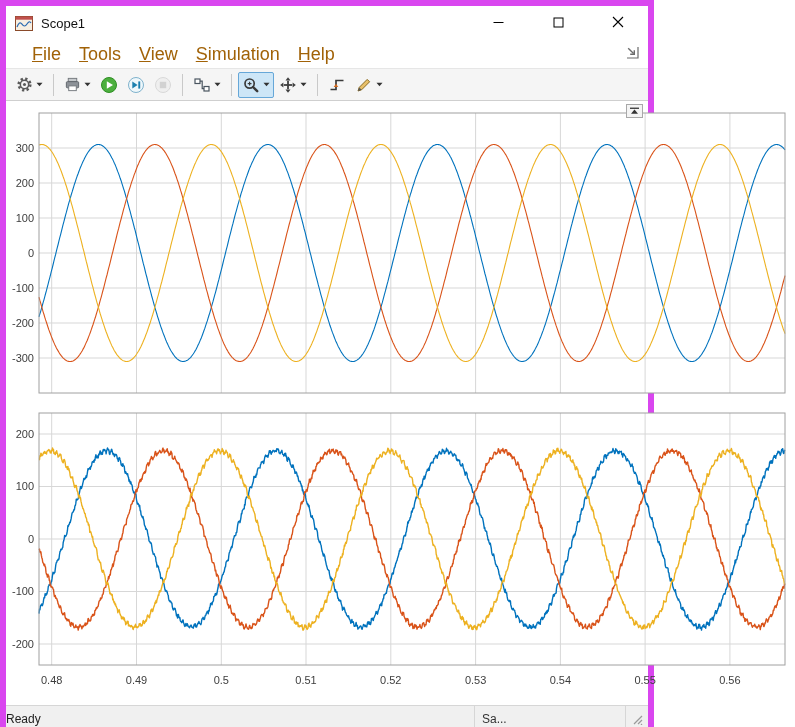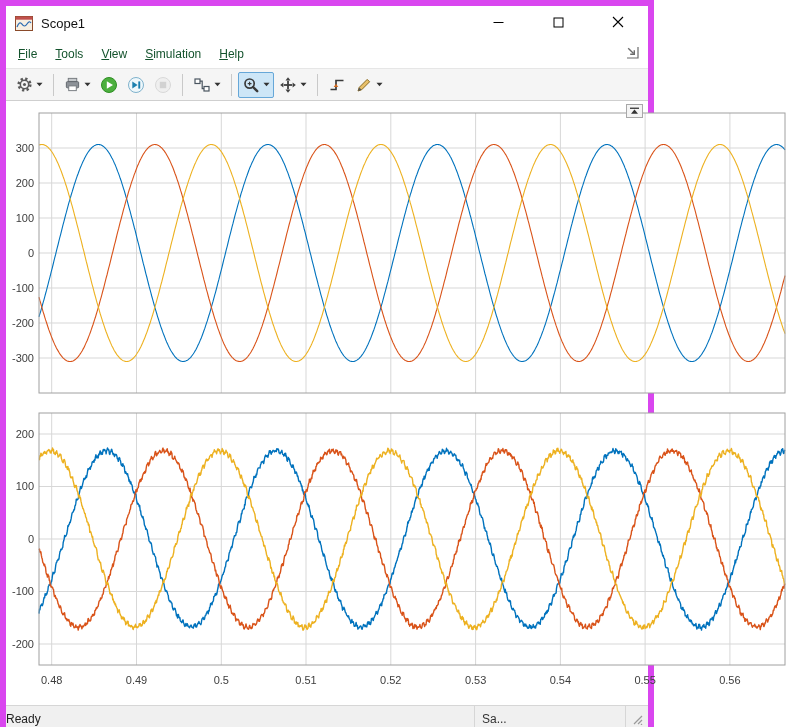--- a/index.html
+++ b/index.html
@@ -8,21 +8,21 @@
   .window{width:654px;height:727px;border:6px solid #d946ef;display:flex;flex-direction:column;background:#fff;position:relative}
 
   
   .titlebar{height:34px;flex:0 0 auto;display:flex;align-items:center;padding-left:9px;background:#fff}
   .app-icon{width:18px;height:15px;margin-right:8px;display:inline-flex;align-items:center}
   .title{font-size:13px;color:#111}
   .win-controls{margin-left:auto;display:flex;height:100%}
   .winbtn{width:60px;height:100%;border:none;background:transparent;display:flex;align-items:center;justify-content:center;cursor:pointer}
 
   
-  .menubar{height:28px;flex:0 0 auto;display:flex;align-items:center;background:#fff;font-size:12px;color:#14532d;position:relative;padding-left:3px}
+  .menubar{height:28px;flex:0 0 auto;display:flex;align-items:center;background:#fff;font-size:18px;color:#a16207;position:relative;padding-left:17px}
   .menu-item{padding:5px 9px;cursor:pointer}
   .menu-item u{text-decoration:underline}
   .dock-btn{position:absolute;right:7px;top:6px;width:17px;height:16px;border:none;background:transparent;cursor:pointer;display:flex;align-items:center;justify-content:center}
 
   
   .toolbar{height:33px;flex:0 0 auto;background:#f5f5f5;border-top:1px solid #e6e6e6;border-bottom:1px solid #cfcfcf;display:flex;align-items:center;padding-left:6px;gap:1px}
   .tbtn{height:26px;min-width:26px;display:flex;align-items:center;justify-content:center;border:1px solid transparent;background:transparent;border-radius:2px;padding:0 3px;cursor:pointer}
   .tbtn.selected{background:#cde6f7;border-color:#66a7d8}
   .tbtn.disabled{opacity:.45;cursor:default}
   .tbtn .ticon{display:inline-flex;align-items:center}

